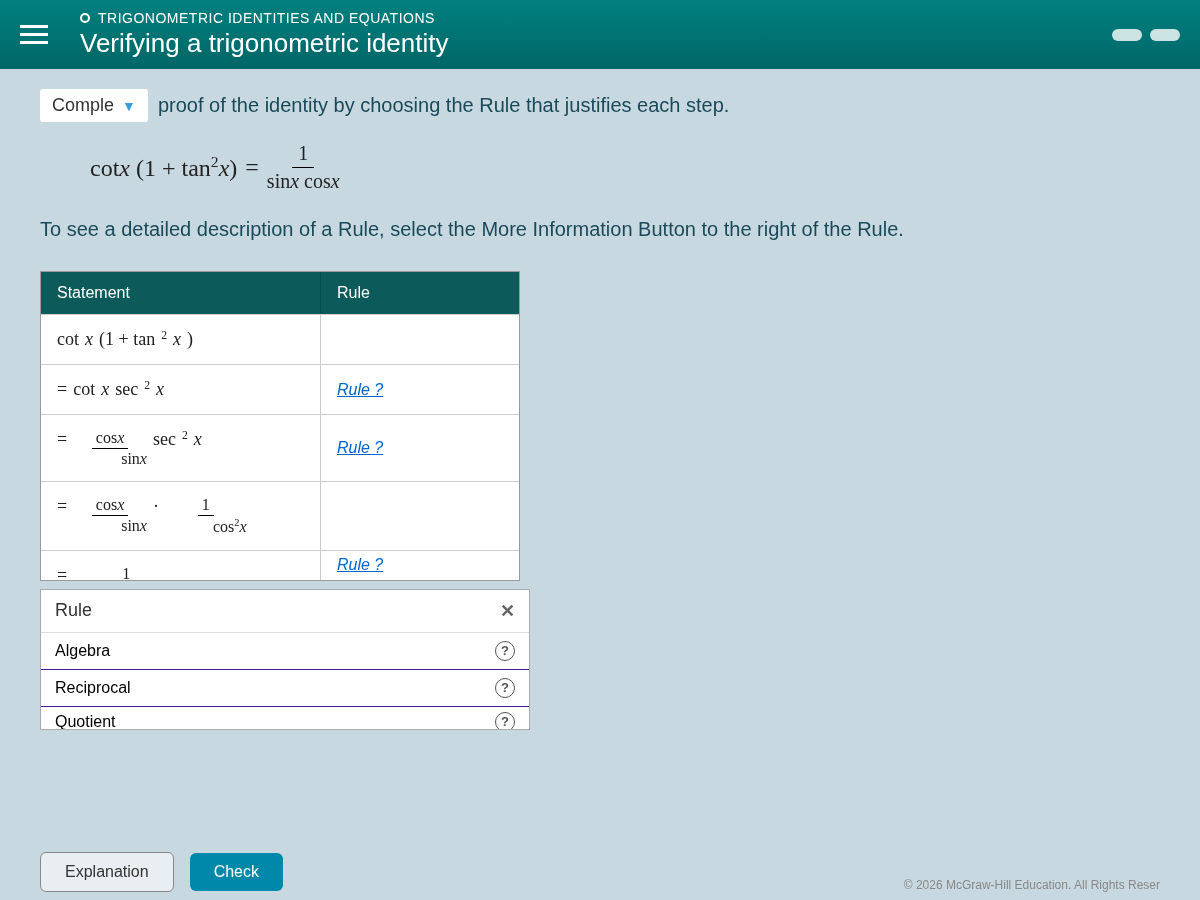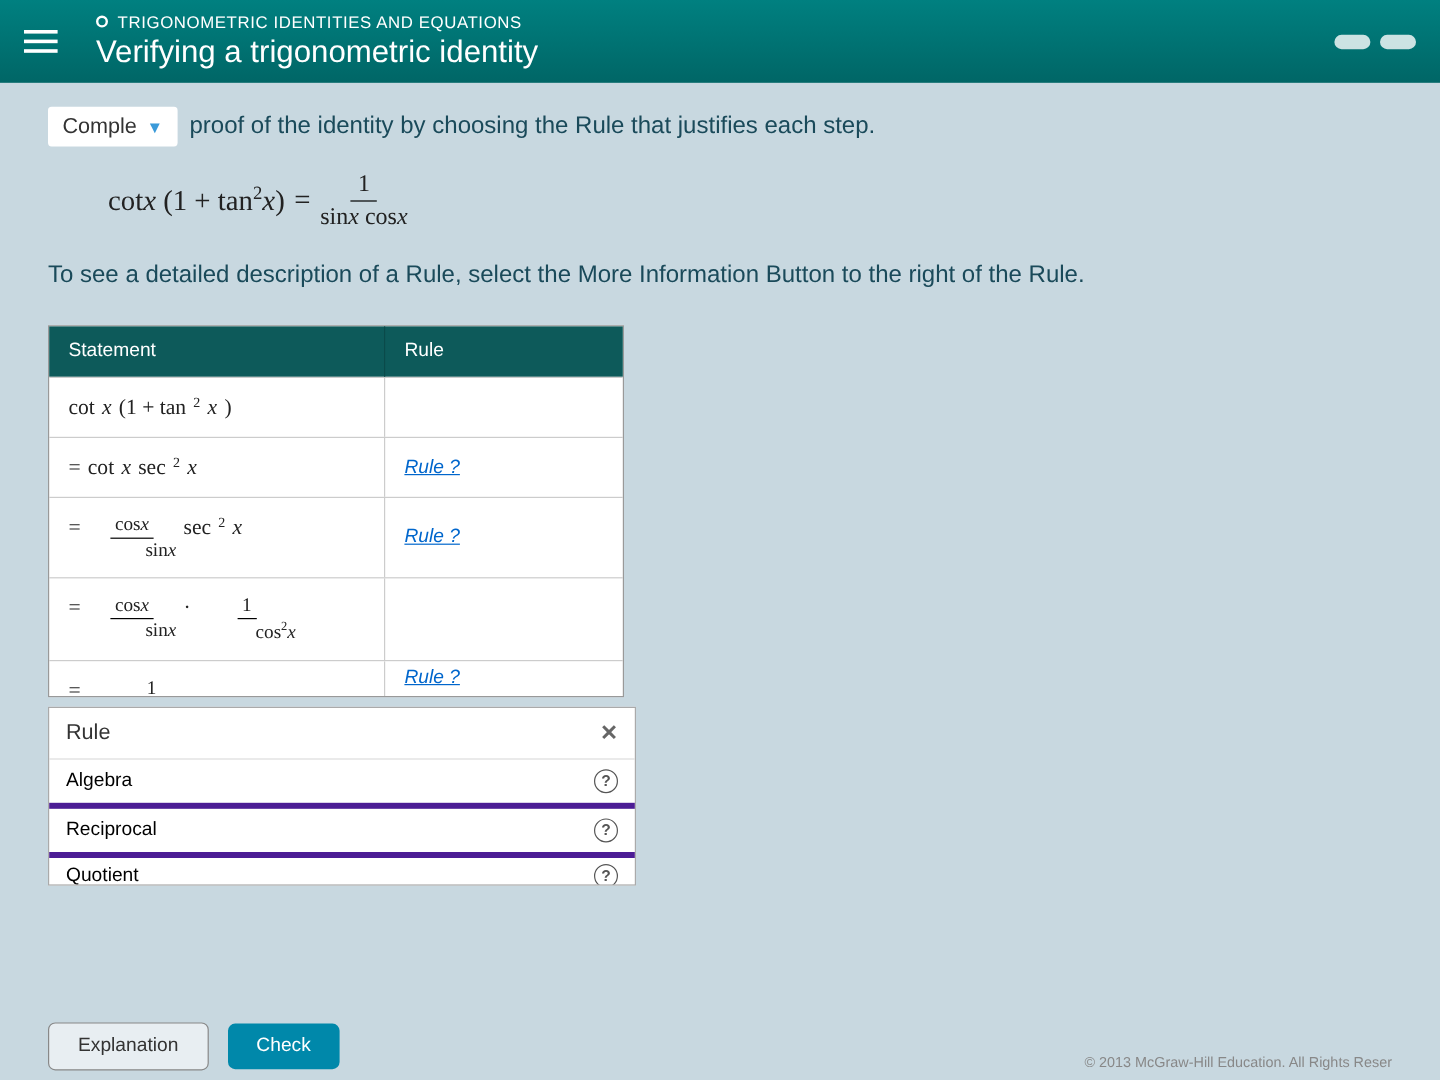--- a/index.html
+++ b/index.html
@@ -34,21 +34,21 @@
 .rule-link { color: #0066cc; text-decoration: underline; font-style: italic; font-size: 16px; cursor: pointer; }
 .cursor-icon { font-size: 12px; margin-left: -2px; }
 .eq-sign { font-family: 'Times New Roman', serif; }
 .smallfrac { display: inline-flex; flex-direction: column; align-items: center; font-size: 16px; line-height: 1.1; }
 .smallfrac .n { border-bottom: 1px solid #000; padding: 0 4px 1px; }
 .smallfrac .d { padding-top: 1px; margin-left: 48px; }
 .dropdown { background: #fff; border: 1px solid #aaa; width: 490px; margin-top: 8px; position: relative; }
 .dropdown-title-row { display: flex; justify-content: space-between; align-items: center; padding: 10px 14px; border-bottom: 1px solid #ddd; }
 .dropdown-title { font-size: 18px; color: #333; }
 .close-x { color: #666; font-size: 18px; cursor: pointer; font-weight: bold; }
-.dropdown-item { display: flex; justify-content: space-between; align-items: center; padding: 8px 14px; border-bottom: 5px solid #4c1d95; cursor: pointer; }
+.dropdown-item { display: flex; justify-content: space-between; align-items: center; padding: 8px 14px; border-bottom: 1px solid #4c1d95; cursor: pointer; }
 .info-icon { width: 20px; height: 20px; border: 1.5px solid #555; border-radius: 50%; display: flex; align-items: center; justify-content: center; font-size: 13px; color: #555; font-weight: bold; cursor: pointer; }
 .bottom-bar { position: absolute; bottom: 0; left: 0; right: 0; padding: 18px 40px 8px; display: flex; gap: 16px; align-items: center; background: linear-gradient(to bottom, rgba(200,216,224,0) 0%, rgba(200,216,224,0.9) 20%); }
 .btn { padding: 10px 24px; border-radius: 6px; font-size: 16px; cursor: pointer; border: none; }
 .btn-outline { background: #e8eef2; border: 1.5px solid #888; color: #333; }
 .btn-primary { background: #0088aa; color: #fff; }
 .copyright { margin-left: auto; font-size: 12px; color: #888; align-self: flex-end; }
 .last-row-cut { overflow: hidden; max-height: 30px; }
 .dropdown .dropdown-item:last-child { border-bottom: none; max-height: 22px; overflow: hidden; padding-bottom: 0; }
 </style>
 </head>
@@ -176,14 +176,14 @@
       <span>Quotient</span>
       <span class="info-icon">?</span>
     </div>
   </div>
 
 </div>
 
 <div class="bottom-bar">
   <button class="btn btn-outline">Explanation</button>
   <button class="btn btn-primary">Check</button>
-  <span class="copyright">© 2013 McGraw-Hill Education. All Rights Reser</span>
+  <span class="copyright">© 2026 McGraw-Hill Education. All Rights Reser</span>
 </div>
 
 </body></html>

